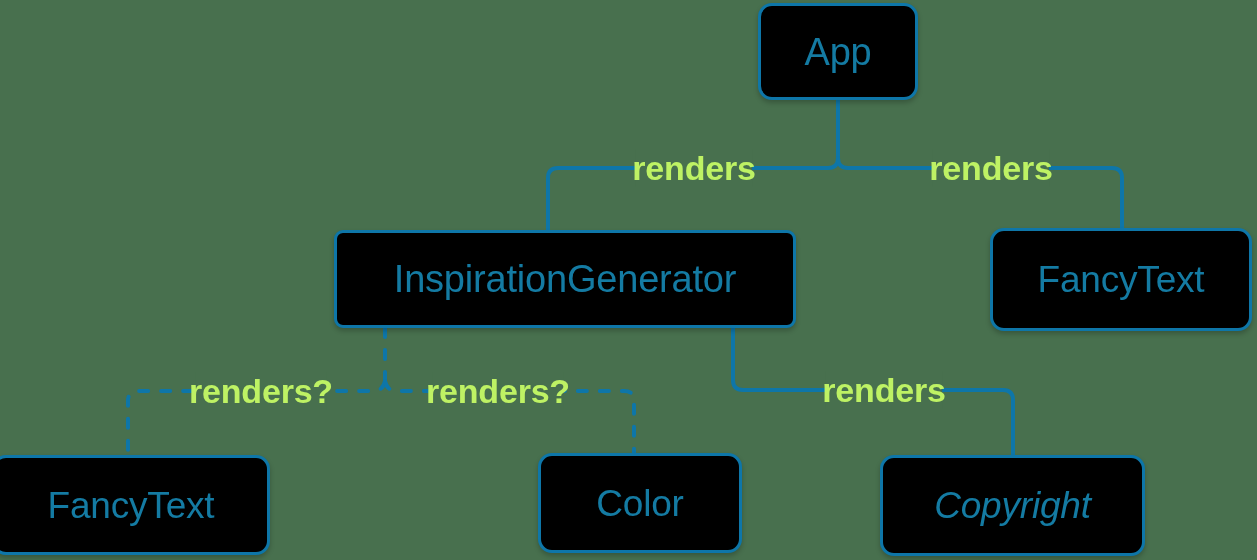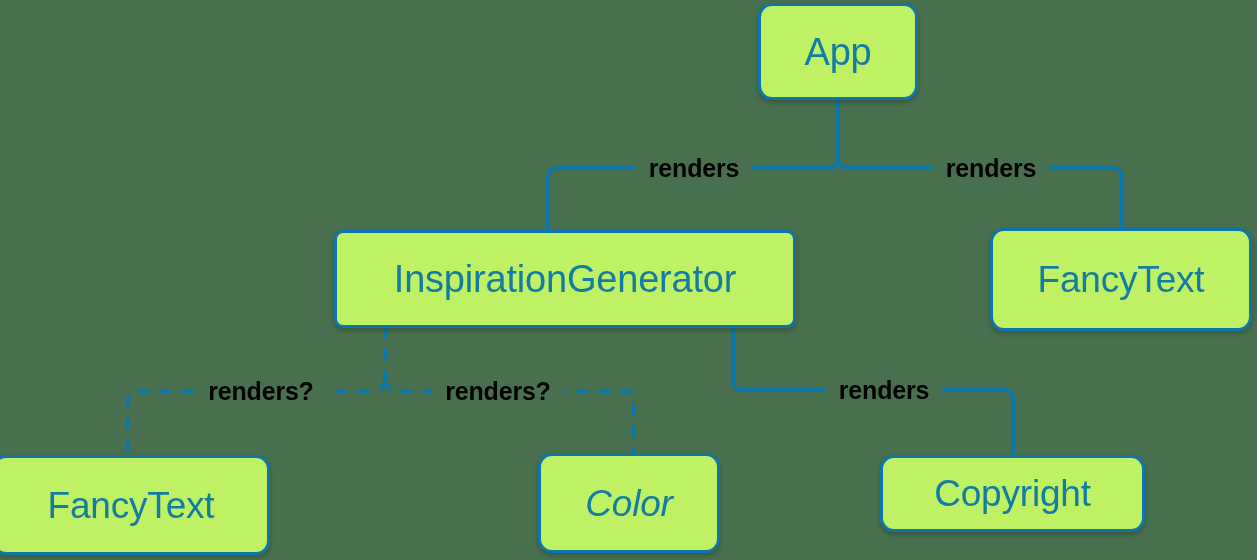--- a/index.html
+++ b/index.html
@@ -21,43 +21,43 @@
   }
   #edge-layer {
     position: absolute;
     left: 0;
     top: 0;
     width: 1257px;
     height: 560px;
   }
   .node {
     position: absolute;
-    background: #bef264;
+    background: #000000;
     border: 3px solid #0e76a8;
     border-radius: 14px;
     box-sizing: border-box;
     display: flex;
     align-items: center;
     justify-content: center;
     box-shadow: 0 3px 5px rgba(0,0,0,0.22);
   }
   .node-label {
     color: #147ba3;
     font-size: 37px;
     font-weight: 400;
     letter-spacing: -0.2px;
     white-space: nowrap;
     line-height: 1;
   }
   .node-app .node-label { font-size: 38px; }
   .node-ig .node-label { font-size: 38px; }
   .edge-label {
     position: absolute;
-    color: #000000;
-    font-size: 25px;
+    color: #bef264;
+    font-size: 34px;
     font-weight: 700;
     white-space: nowrap;
     line-height: 1;
     transform: translate(-50%, -50%);
     letter-spacing: -0.2px;
   }
 </style>
 </head>
 <body>
 
@@ -98,25 +98,25 @@
   </div>
 
   <div class="node" style="left:990px; top:228px; width:262px; height:103px;">
     <span class="node-label">FancyText</span>
   </div>
 
   <div class="node" style="left:-8px; top:455px; width:278px; height:100px;">
     <span class="node-label">FancyText</span>
   </div>
 
-  <div class="node" style="left:538px; top:453px; width:182px; height:100px;font-style:italic;">
+  <div class="node" style="left:538px; top:453px; width:204px; height:100px;">
     <span class="node-label">Color</span>
   </div>
 
-  <div class="node" style="left:880px; top:455px; width:265px; height:77px;">
+  <div class="node" style="left:880px; top:455px; width:265px; height:101px;font-style:italic;">
     <span class="node-label">Copyright</span>
   </div>
 
   <span class="edge-label" style="left:694px; top:168px;">renders</span>
 
   <span class="edge-label" style="left:991px; top:168px;">renders</span>
 
   <span class="edge-label" style="left:261px; top:391px;">renders?</span>
 
   <span class="edge-label" style="left:498px; top:391px;">renders?</span>

